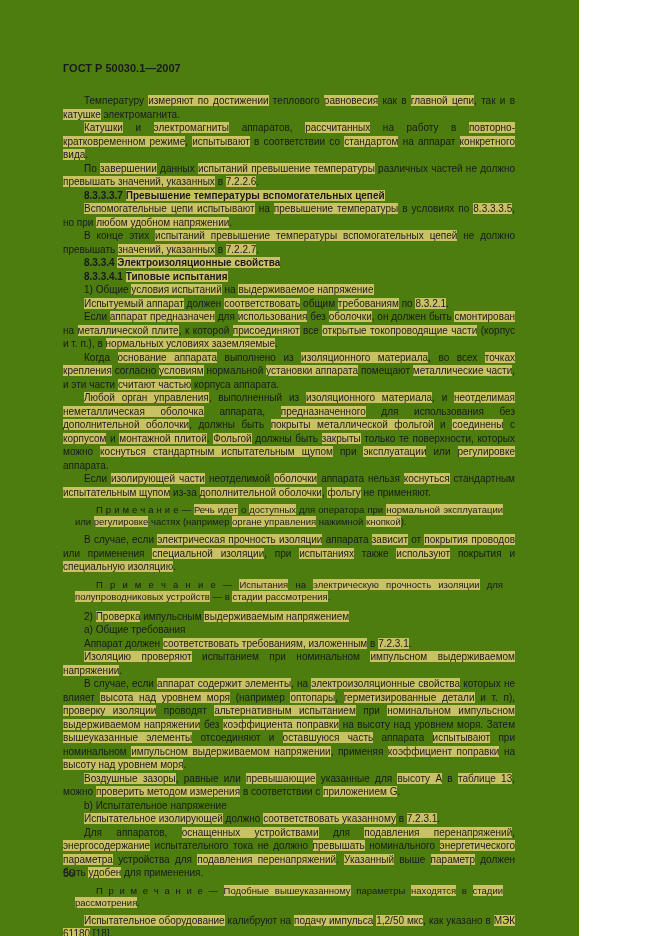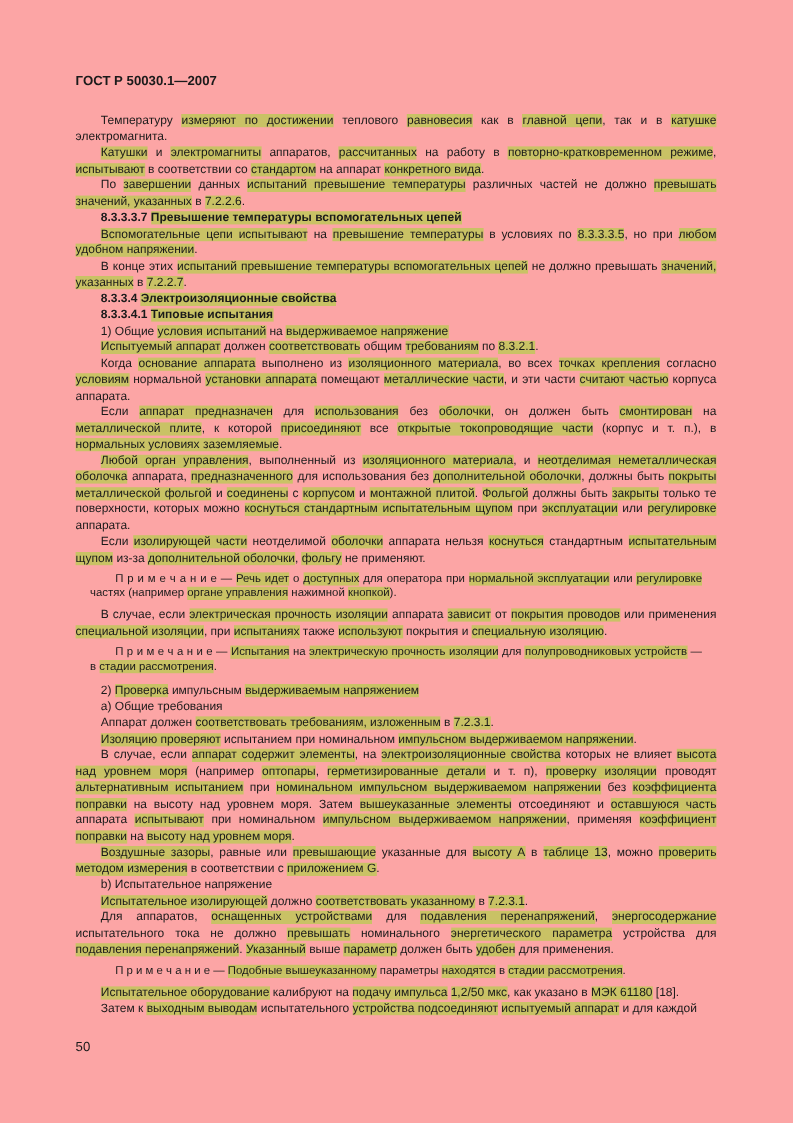--- a/index.html
+++ b/index.html
@@ -2,23 +2,23 @@
 <html style="--hl: #c9c265;"><head>
 <meta charset="utf-8">
 <style>
   html, body {
     margin: 0;
     padding: 0;
     background: #ffffff;
   }
   .page {
     position: relative;
-    width: 661px;
+    width: 579px;
     height: 936px;
-    background: #fca5a5;
+    background: #4d7c0f;
     box-sizing: border-box;
     padding: 62px 64px 0 63px;
     font-family: "Liberation Sans", sans-serif;
     color: #1a1a1a;
     overflow: hidden;
   }
   .doc-header {
     font-weight: bold;
     font-size: 11px;
     line-height: 13px;
@@ -66,22 +66,22 @@
       <p class="body">Температуру <mark>измеряют по достижении</mark> теплового <mark>равновесия</mark> как в <mark>главной цепи</mark>, так и в <mark>катушке</mark> электромагнита.</p>
       <p class="body"><mark>Катушки</mark> и <mark>электромагниты</mark> аппаратов, <mark>рассчитанных</mark> на работу в <mark>повторно-кратковременном режиме</mark>, <mark>испытывают</mark> в соответствии со <mark>стандартом</mark> на аппарат <mark>конкретного вида</mark>.</p>
       <p class="body">По <mark>завершении</mark> данных <mark>испытаний превышение температуры</mark> различных частей не должно <mark>превышать значений, указанных</mark> в <mark>7.2.2.6</mark>.</p>
       <p class="heading">8.3.3.3.7 <mark>Превышение температуры вспомогательных цепей</mark></p>
       <p class="body"><mark>Вспомогательные цепи испытывают</mark> на <mark>превышение температуры</mark> в условиях по <mark>8.3.3.3.5</mark>, но при <mark>любом удобном напряжении</mark>.</p>
       <p class="body">В конце этих <mark>испытаний превышение температуры вспомогательных цепей</mark> не должно превышать <mark>значений, указанных</mark> в <mark>7.2.2.7</mark>.</p>
       <p class="heading">8.3.3.4 <mark>Электроизоляционные свойства</mark></p>
       <p class="heading">8.3.3.4.1 <mark>Типовые испытания</mark></p>
       <p class="body">1) Общие <mark>условия испытаний</mark> на <mark>выдерживаемое напряжение</mark></p>
       <p class="body"><mark>Испытуемый аппарат</mark> должен <mark>соответствовать</mark> общим <mark>требованиям</mark> по <mark>8.3.2.1</mark>.</p>
+      <p class="body">Если <mark>аппарат предназначен</mark> для <mark>использования</mark> без <mark>оболочки</mark>, он должен быть <mark>смонтирован</mark> на <mark>металлической плите</mark>, к которой <mark>присоединяют</mark> все <mark>открытые токопроводящие части</mark> (корпус и т. п.), в <mark>нормальных условиях заземляемые</mark>.</p>
       <p class="body">Когда <mark>основание аппарата</mark> выполнено из <mark>изоляционного материала</mark>, во всех <mark>точках крепления</mark> согласно <mark>условиям</mark> нормальной <mark>установки аппарата</mark> помещают <mark>металлические части</mark>, и эти части <mark>считают частью</mark> корпуса аппарата.</p>
-      <p class="body">Если <mark>аппарат предназначен</mark> для <mark>использования</mark> без <mark>оболочки</mark>, он должен быть <mark>смонтирован</mark> на <mark>металлической плите</mark>, к которой <mark>присоединяют</mark> все <mark>открытые токопроводящие части</mark> (корпус и т. п.), в <mark>нормальных условиях заземляемые</mark>.</p>
       <p class="body"><mark>Любой орган управления</mark>, выполненный из <mark>изоляционного материала</mark>, и <mark>неотделимая неметаллическая оболочка</mark> аппарата, <mark>предназначенного</mark> для использования без <mark>дополнительной оболочки</mark>, должны быть <mark>покрыты металлической фольгой</mark> и <mark>соединены</mark> с <mark>корпусом</mark> и <mark>монтажной плитой</mark>. <mark>Фольгой</mark> должны быть <mark>закрыты</mark> только те поверхности, которых можно <mark>коснуться стандартным испытательным щупом</mark> при <mark>эксплуатации</mark> или <mark>регулировке</mark> аппарата.</p>
       <p class="body">Если <mark>изолирующей части</mark> неотделимой <mark>оболочки</mark> аппарата нельзя <mark>коснуться</mark> стандартным <mark>испытательным щупом</mark> из-за <mark>дополнительной оболочки</mark>, <mark>фольгу</mark> не применяют.</p>
       <p class="note">П р и м е ч а н и е — <mark>Речь идет</mark> о <mark>доступных</mark> для оператора при <mark>нормальной эксплуатации</mark> или <mark>регулировке</mark> частях (например <mark>органе управления</mark> нажимной <mark>кнопкой</mark>).</p>
       <p class="body">В случае, если <mark>электрическая прочность изоляции</mark> аппарата <mark>зависит</mark> от <mark>покрытия проводов</mark> или применения <mark>специальной изоляции</mark>, при <mark>испытаниях</mark> также <mark>используют</mark> покрытия и <mark>специальную изоляцию</mark>.</p>
       <p class="note">П р и м е ч а н и е — <mark>Испытания</mark> на <mark>электрическую прочность изоляции</mark> для <mark>полупроводниковых устройств</mark> — в <mark>стадии рассмотрения</mark>.</p>
       <p class="body gap-before">2) <mark>Проверка</mark> импульсным <mark>выдерживаемым напряжением</mark></p>
       <p class="body">а) Общие требования</p>
       <p class="body">Аппарат должен <mark>соответствовать требованиям, изложенным</mark> в <mark>7.2.3.1</mark>.</p>
       <p class="body"><mark>Изоляцию проверяют</mark> испытанием при номинальном <mark>импульсном выдерживаемом напряжении</mark>.</p>
       <p class="body">В случае, если <mark>аппарат содержит элементы</mark>, на <mark>электроизоляционные свойства</mark> которых не влияет <mark>высота над уровнем моря</mark> (например <mark>оптопары</mark>, <mark>герметизированные детали</mark> и т. п), <mark>проверку изоляции</mark> проводят <mark>альтернативным испытанием</mark> при <mark>номинальном импульсном выдерживаемом напряжении</mark> без <mark>коэффициента поправки</mark> на высоту над уровнем моря. Затем <mark>вышеуказанные элементы</mark> отсоединяют и <mark>оставшуюся часть</mark> аппарата <mark>испытывают</mark> при номинальном <mark>импульсном выдерживаемом напряжении</mark>, применяя <mark>коэффициент поправки</mark> на <mark>высоту над уровнем моря</mark>.</p>

